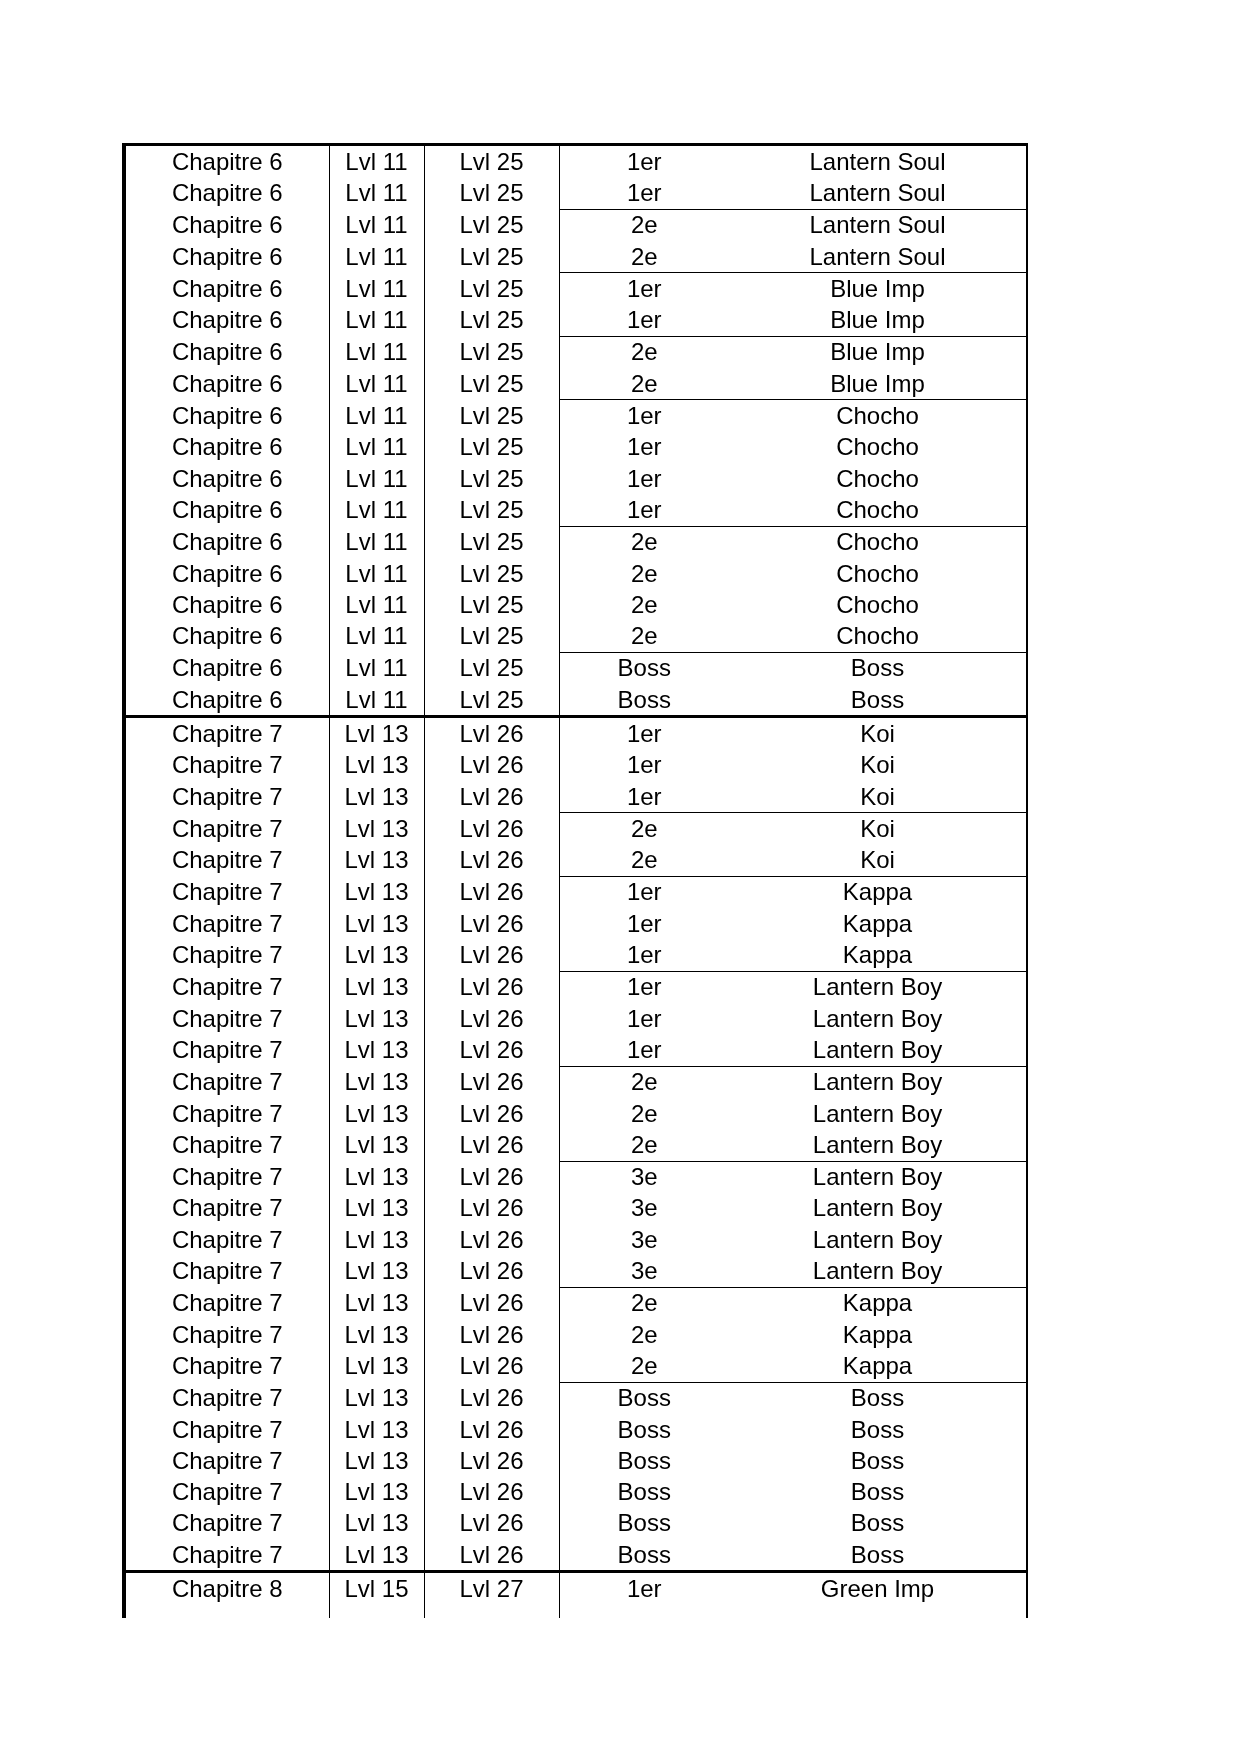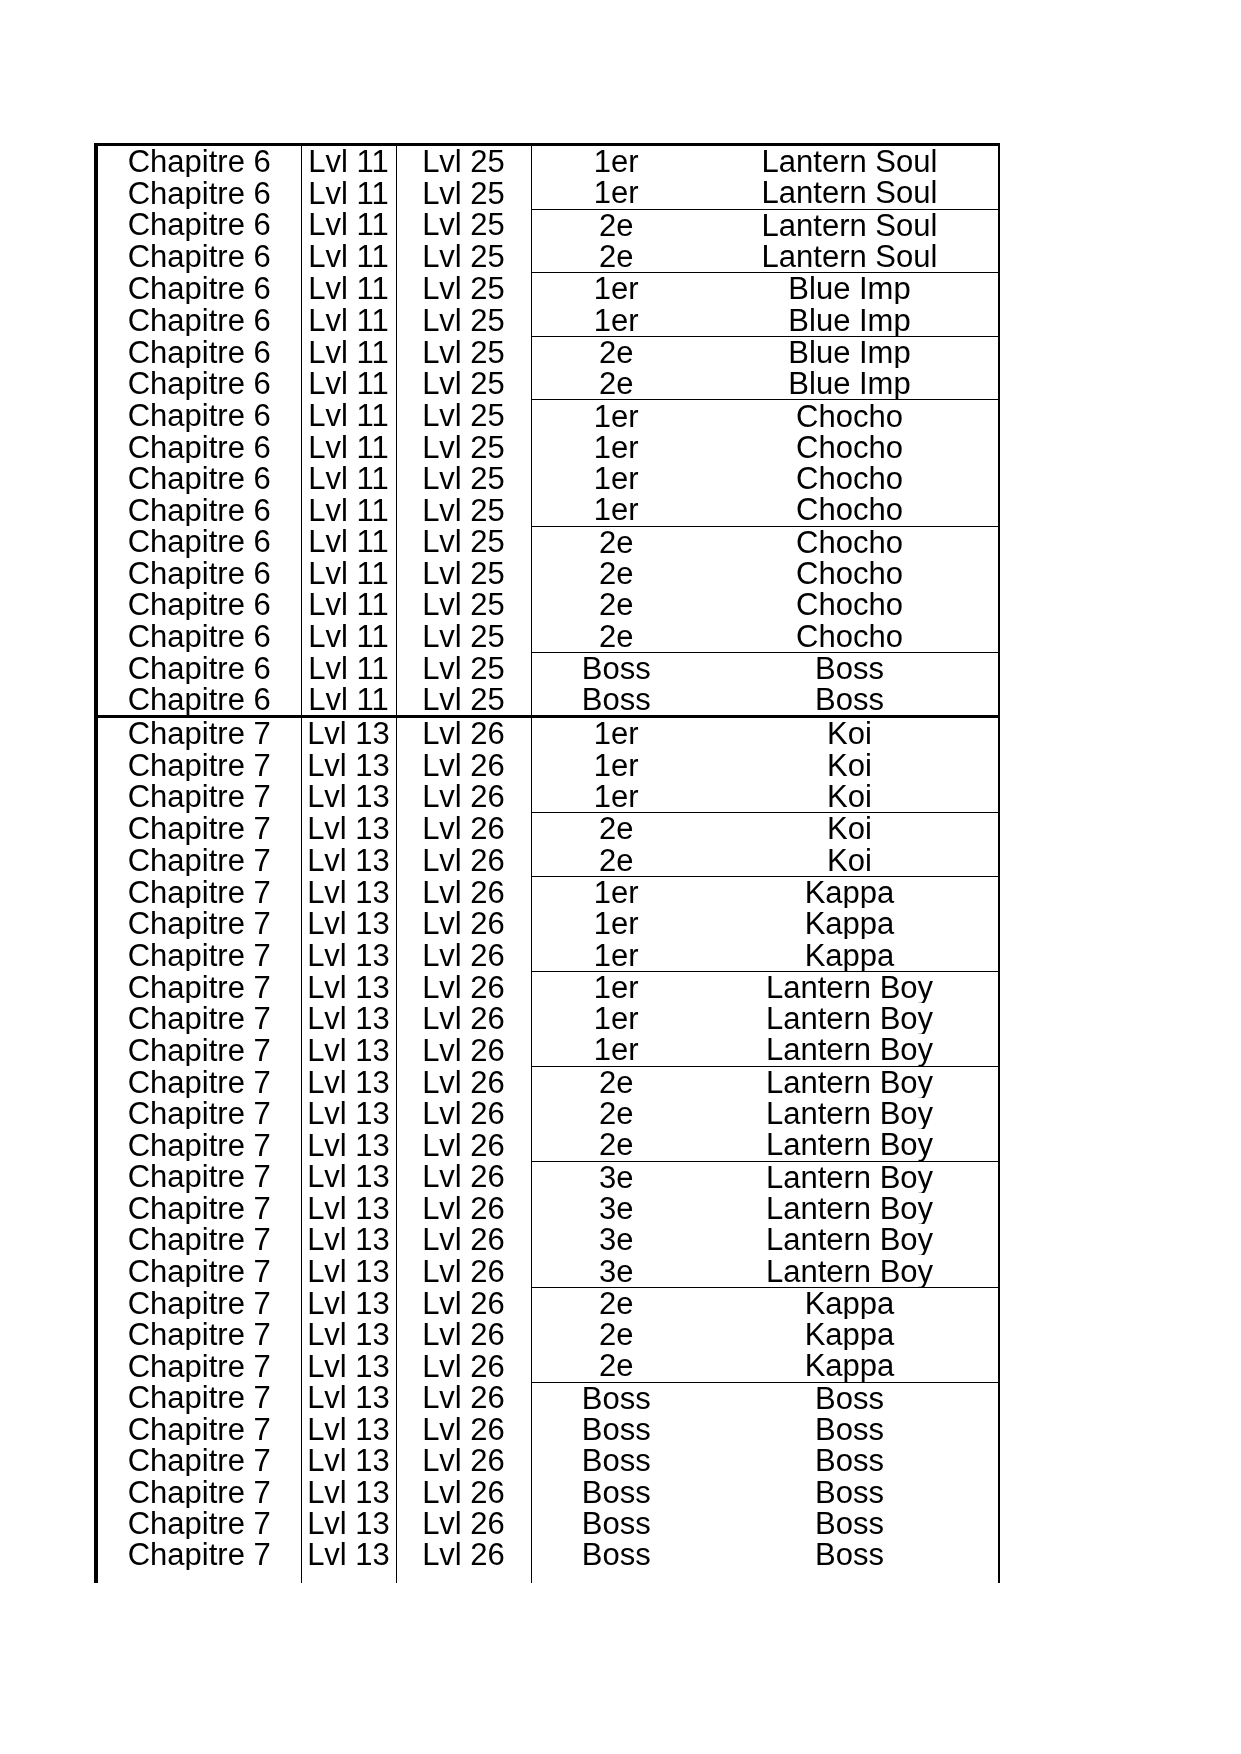--- a/index.html
+++ b/index.html
@@ -10,31 +10,31 @@
   .page {
     position: relative;
     width: 1241px;
     height: 1754px;
     background: #ffffff;
     overflow: hidden;
     font-family: "Liberation Sans", sans-serif;
   }
   table.enemy-table {
     position: absolute;
-    left: 94px;
+    left: 122px;
     top: 143px;
     width: 903px;
     border-collapse: collapse;
     table-layout: fixed;
     border-top: 3px solid #000000;
     border-left: 4px solid #000000;
     border-right: 2px solid #000000;
     border-bottom: none;
     color: #000000;
-    font-size: 31px;
+    font-size: 24px;
   }
   table.enemy-table td {
     padding: 0;
     height: 31.3px;
     text-align: center;
     vertical-align: middle;
     white-space: nowrap;
     overflow: hidden;
     line-height: 1;
   }
@@ -365,20 +365,27 @@
           <td class="c4">Boss</td>
           <td class="c5">Boss</td>
         </tr>
         <tr>
           <td class="c1">Chapitre 7</td>
           <td class="c2">Lvl 13</td>
           <td class="c3">Lvl 26</td>
           <td class="c4">Boss</td>
           <td class="c5">Boss</td>
         </tr>
+        <tr class="chapter-start">
+          <td class="c1">Chapitre 8</td>
+          <td class="c2">Lvl 15</td>
+          <td class="c3">Lvl 27</td>
+          <td class="c4">1er</td>
+          <td class="c5">Green Imp</td>
+        </tr>
         <tr class="cutoff-row">
           <td class="c1"></td>
           <td class="c2"></td>
           <td class="c3"></td>
           <td class="c4"></td>
           <td class="c5"></td>
         </tr>
       </tbody>
   </table>
 </div>

